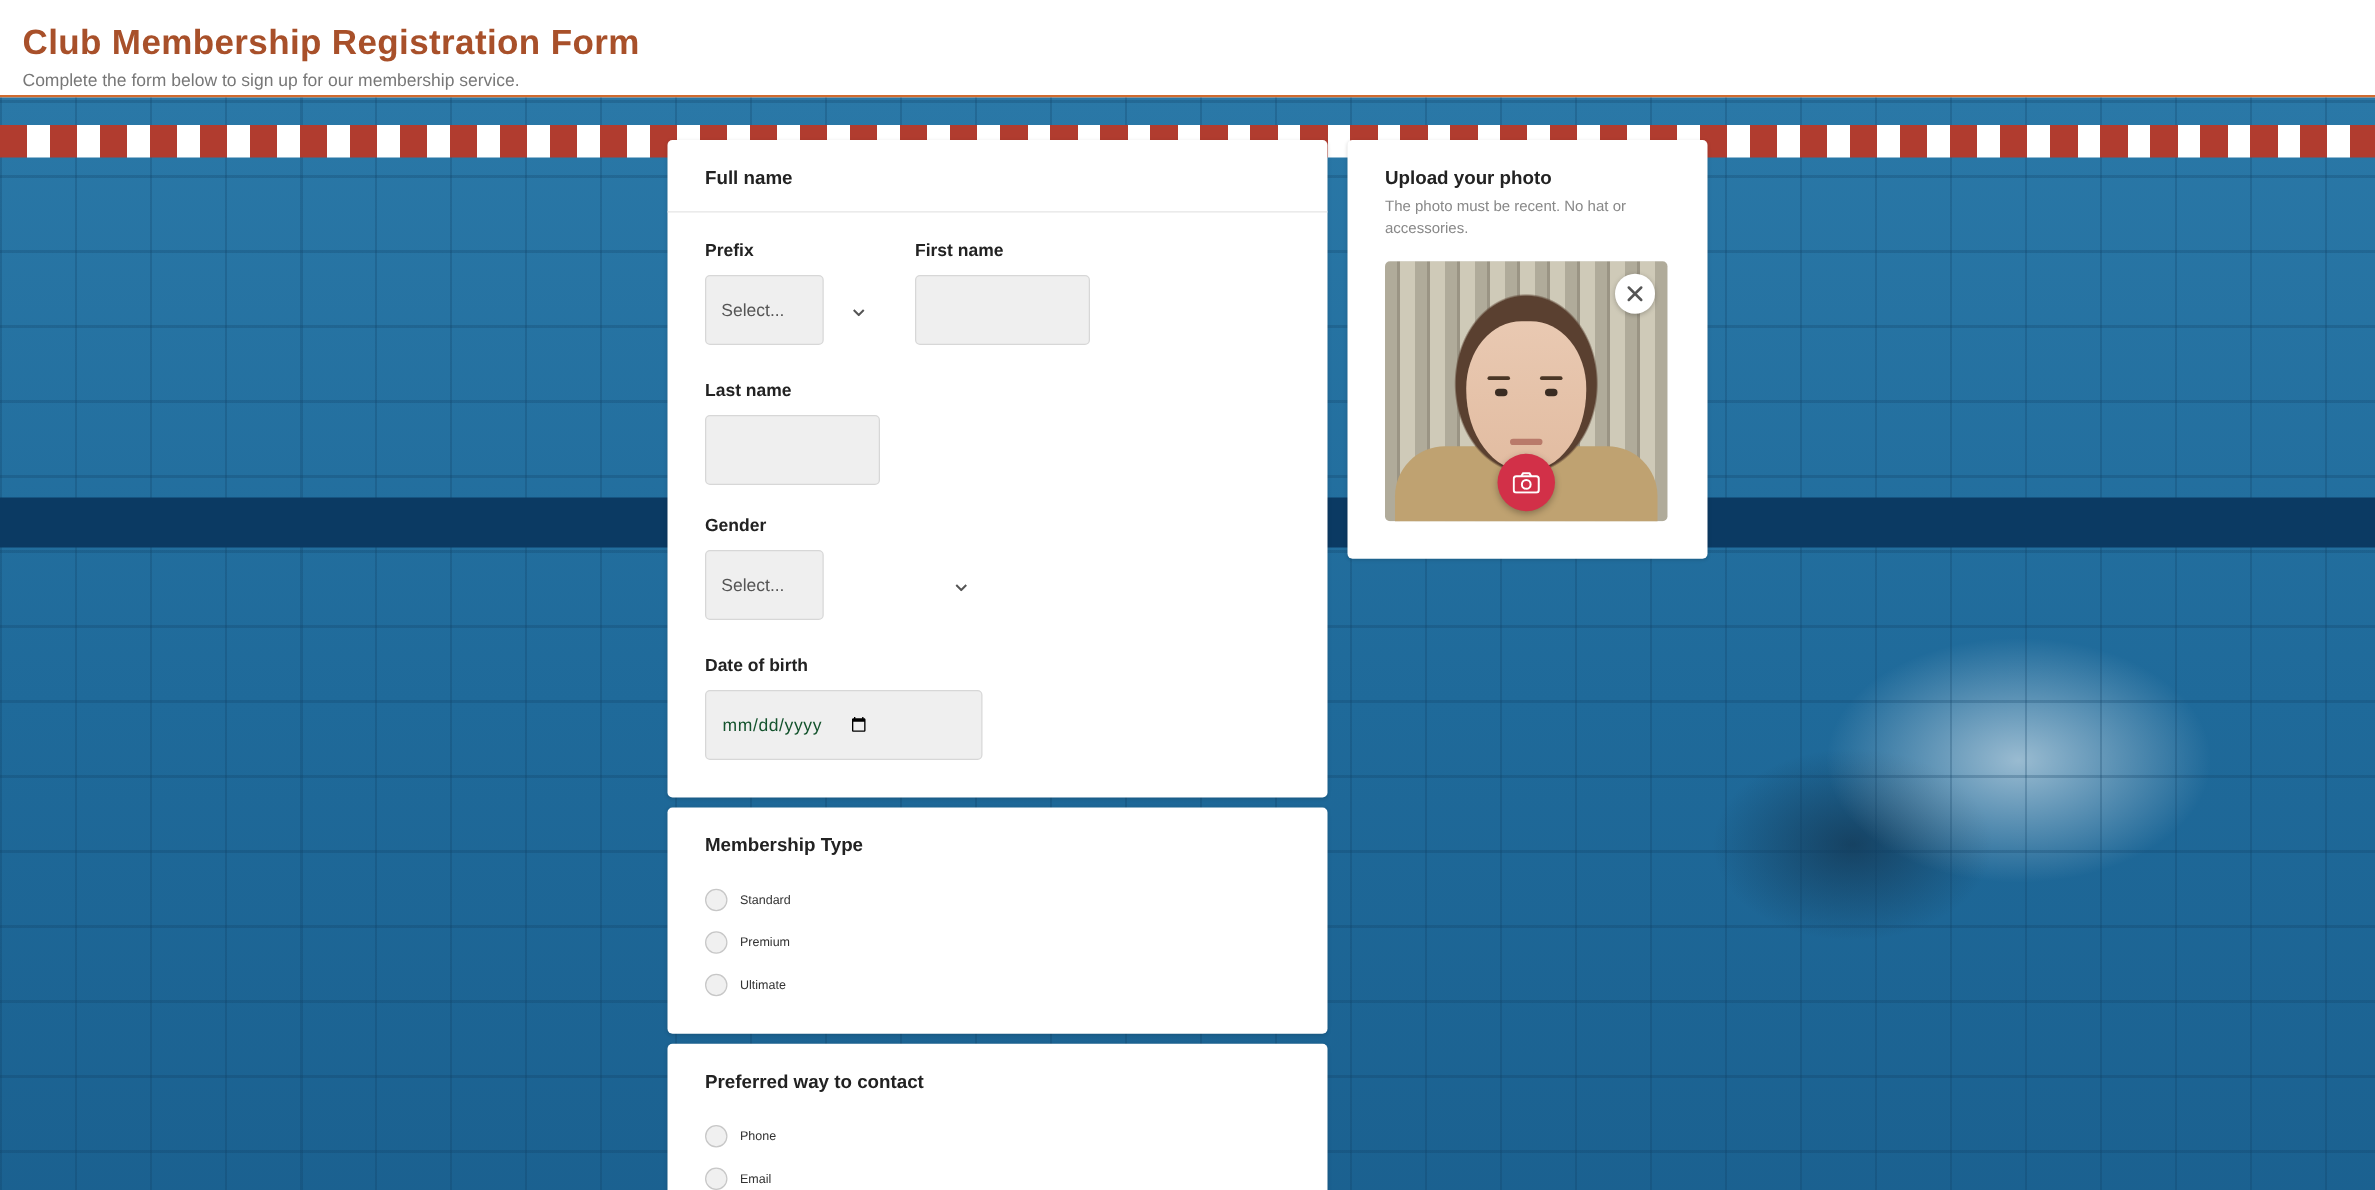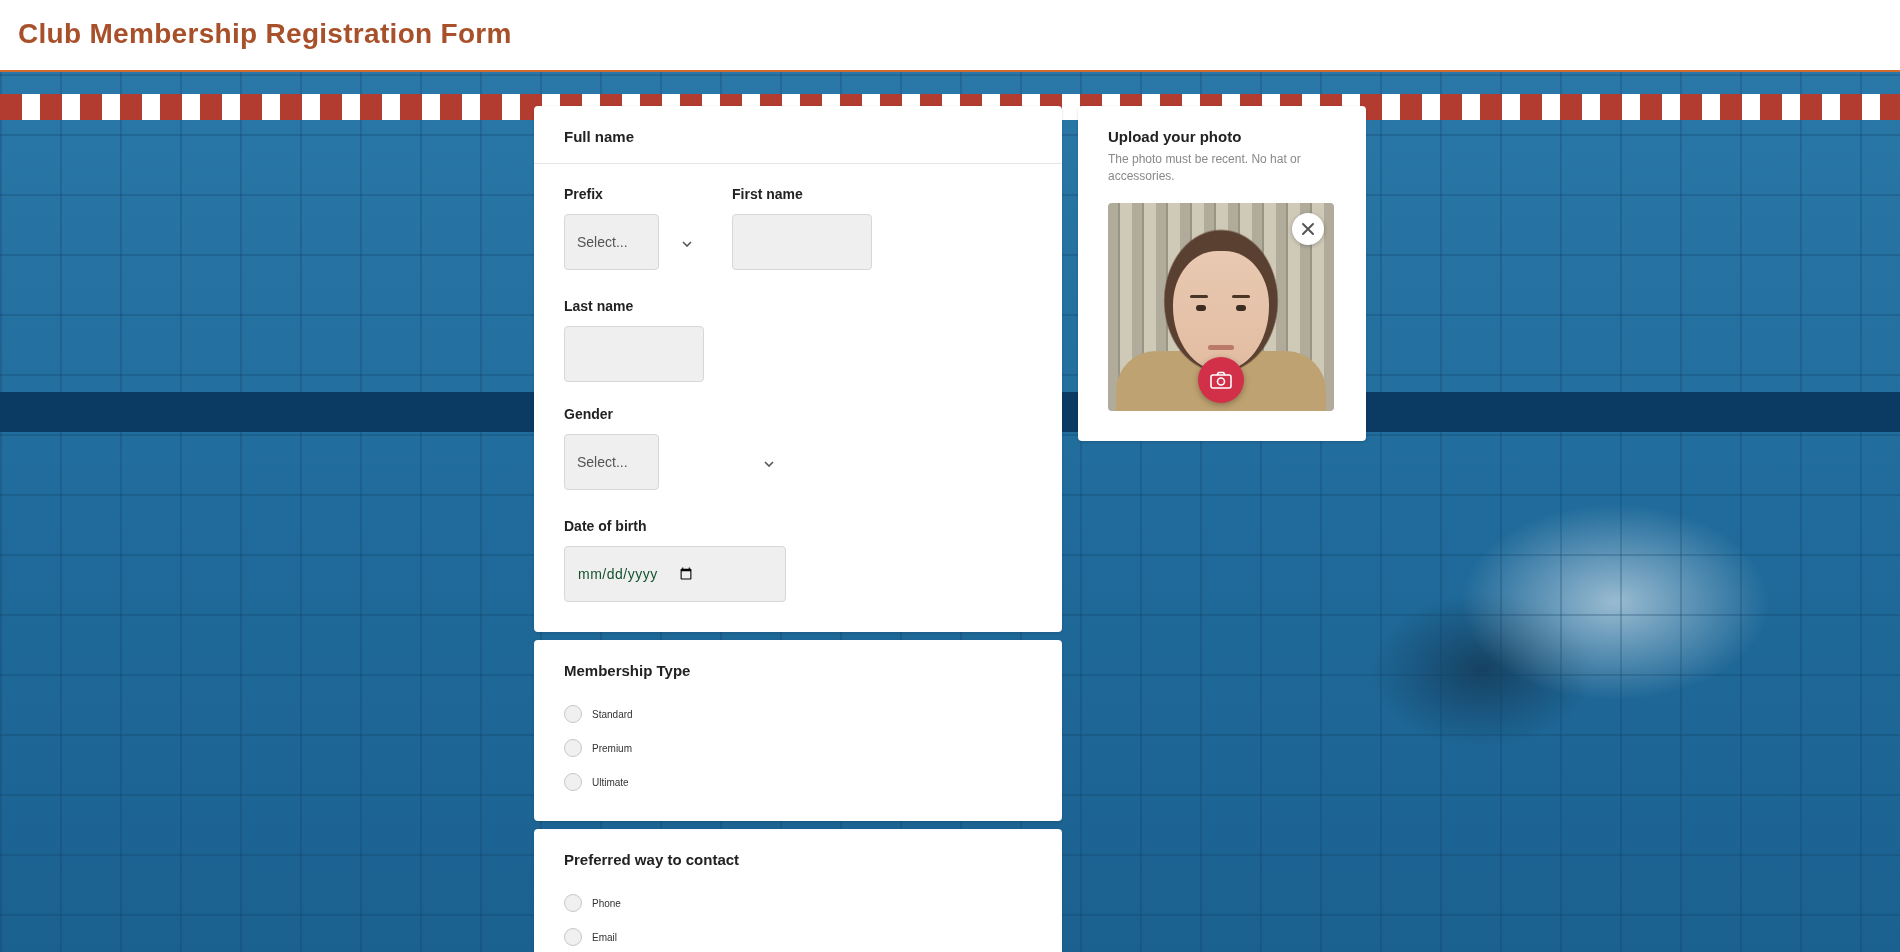--- a/index.html
+++ b/index.html
@@ -6,21 +6,21 @@
   html, body { height: 100%; }
   body {
     font-family: "Trebuchet MS", "Lucida Grande", Verdana, sans-serif;
     font-size: 14px;
     color: #333;
     background: #f7f7f7;
   }
 
   .page-header {
     background: #ffffff;
-    padding: 18px 18px 14px 18px;
+    padding: 18px 18px 4px 18px;
     border-bottom: 2px solid #d06b2f;
   }
   .page-header h1 {
     font-size: 28px;
     font-weight: 700;
     color: #a8502a;
     margin-bottom: 6px;
     letter-spacing: 0.3px;
   }
   .page-header p {
@@ -202,20 +202,21 @@
   .w-name   { width: 140px; }
   .w-gender { width: 222px; }
   .w-dob    { width: 222px; }
 
 </style>
 </head>
 <body>
 
 <header class="page-header">
   <h1>Club Membership Registration Form</h1>
+  <p>Complete the form below to sign up for our membership service.</p>
 </header>
 
 <div class="pool-bg">
   <div class="form-wrap">
 
     <div class="main-col">
 
       <section class="card">
         <div class="card-head with-divider">
           <div class="card-title">Full name</div>

